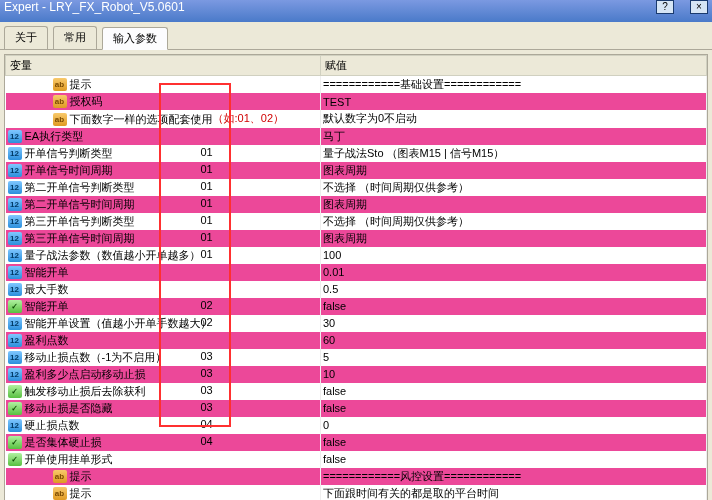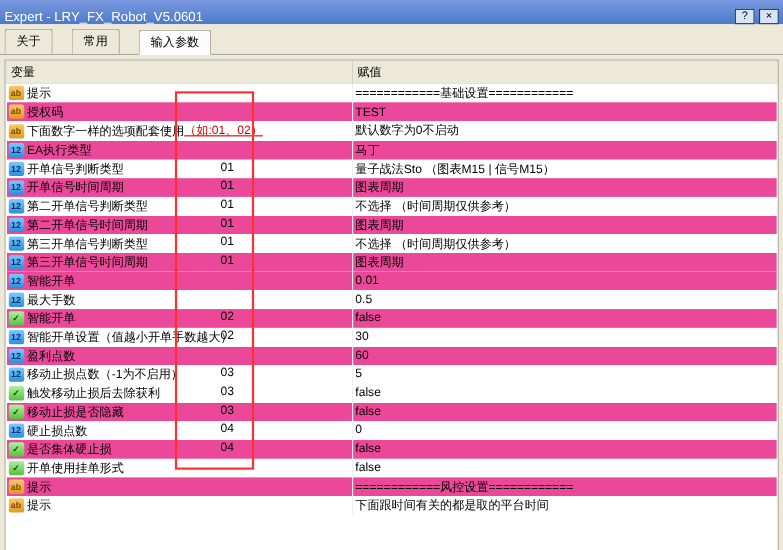--- a/index.html
+++ b/index.html
@@ -10,40 +10,40 @@
     width: 712px;
     height: 500px;
     overflow: hidden;
     position: relative;
   }
   .titlebar {
     height: 22px;
     background: linear-gradient(to bottom,#7b99e1,#4a7ac9);
     color: #fff;
     display: flex;
-    align-items: flex-end;
+    align-items: flex-start;
     padding: 0 4px;
     font-size: 12px;
-    gap: 4px;
+    gap: 16px;
   }
   .titlebar .title { flex: 1; }
   .titlebar .winbtn {
     width: 18px; height: 14px;
     background: #d6e5f5;
     border: 1px solid #1a3a6e;
     color: #000;
     font-size: 10px;
     line-height: 12px;
     text-align: center;
     cursor: pointer;
   }
   .tabs {
     display: flex;
     padding: 4px 4px 0 4px;
-    gap: 16px;
+    gap: 4px;
     background: #ece9d8;
     border-bottom: 1px solid #aca899;
   }
   .tab {
     padding: 3px 10px;
     border: 1px solid #aca899;
     border-bottom: none;
     background: #ece9d8;
     margin-right: 1px;
     border-radius: 3px 3px 0 0;
@@ -93,25 +93,25 @@
     border-radius: 2px;
     margin-right: 3px;
     vertical-align: middle;
     text-align: center;
     line-height: 13px;
     font-size: 8px;
     color: #fff;
     font-family: Arial;
     font-weight: bold;
   }
-  .ico-ab  { background: linear-gradient(#f8c96b,#e09a22); color:#7a4a00; }
+  .ico-ab  { background: linear-gradient(#f8c96b,#e09a22); color:#7a4a00;margin-left:45px; }
   .ico-123 { background: linear-gradient(#7fc7ff,#2b8fdc); color:#003a66;text-align:center; }
   .ico-tf  { background: linear-gradient(#b0f0a0,#58c040); color:#0a4a00; }
   .varname { display: inline-block; vertical-align: middle; }
-  .redtxt { color: #d00000; text-decoration: underline; }
+  .redtxt { color: #d00000; }
   .redbox {
     position: absolute;
     border: 2px solid #ff3030;
     pointer-events: none;
   }
   
   .panel::-webkit-scrollbar { width: 16px; background:#ece9d8; }
   .panel::-webkit-scrollbar-thumb { background:#c8c4b8; border:1px solid #9a968a;}
 </style>
 </head>
@@ -175,20 +175,24 @@
           <td>图表周期</td>
         </tr>
         <tr>
           <td style="position: relative;"><span class="ico ico-123">12</span><span class="varname">第三开单信号判断类型</span><span style="position: absolute; left: 195px;">01</span></td>
           <td>不选择        （时间周期仅供参考）</td>
         </tr>
         <tr class="alt">
           <td style="position: relative;"><span class="ico ico-123">12</span><span class="varname">第三开单信号时间周期</span><span style="position: absolute; left: 195px;">01</span></td>
           <td>图表周期</td>
         </tr>
+        <tr>
+          <td style="position: relative;"><span class="ico ico-123">12</span><span class="varname">量子战法参数（数值越小开单越多）</span><span style="position: absolute; left: 195px;">01</span></td>
+          <td>100</td>
+        </tr>
         <tr class="alt">
           <td><span class="ico ico-123">12</span><span class="varname">智能开单</span></td>
           <td>0.01</td>
         </tr>
         <tr>
           <td><span class="ico ico-123">12</span><span class="varname">最大手数</span></td>
           <td>0.5</td>
         </tr>
         <tr class="alt">
           <td style="position: relative;"><span class="ico ico-tf">✓</span><span class="varname">智能开单</span><span style="position: absolute; left: 195px;">02</span></td>
@@ -198,20 +202,24 @@
           <td style="position: relative; margin-left: 24px;"><span class="ico ico-123">12</span><span class="varname">智能开单设置（值越小开单手数越大）</span><span style="position: absolute; left: 195px;">02</span></td>
           <td>30</td>
         </tr>
         <tr class="alt">
           <td><span class="ico ico-123">12</span><span class="varname">盈利点数</span></td>
           <td>60</td>
         </tr>
         <tr>
           <td style="position: relative;"><span class="ico ico-123">12</span><span class="varname">移动止损点数（-1为不启用）</span><span style="position: absolute; left: 195px;">03</span></td>
           <td>5</td>
+        </tr>
+        <tr class="alt">
+          <td style="position: relative;"><span class="ico ico-123">12</span><span class="varname">盈利多少点启动移动止损</span><span style="position: absolute; left: 195px;">03</span></td>
+          <td>10</td>
         </tr>
         <tr>
           <td style="position: relative;"><span class="ico ico-tf">✓</span><span class="varname">触发移动止损后去除获利</span><span style="position: absolute; left: 195px;">03</span></td>
           <td>false</td>
         </tr>
         <tr class="alt">
           <td style="position: relative;"><span class="ico ico-tf">✓</span><span class="varname">移动止损是否隐藏</span><span style="position: absolute; left: 195px;">03</span></td>
           <td>false</td>
         </tr>
         <tr>

